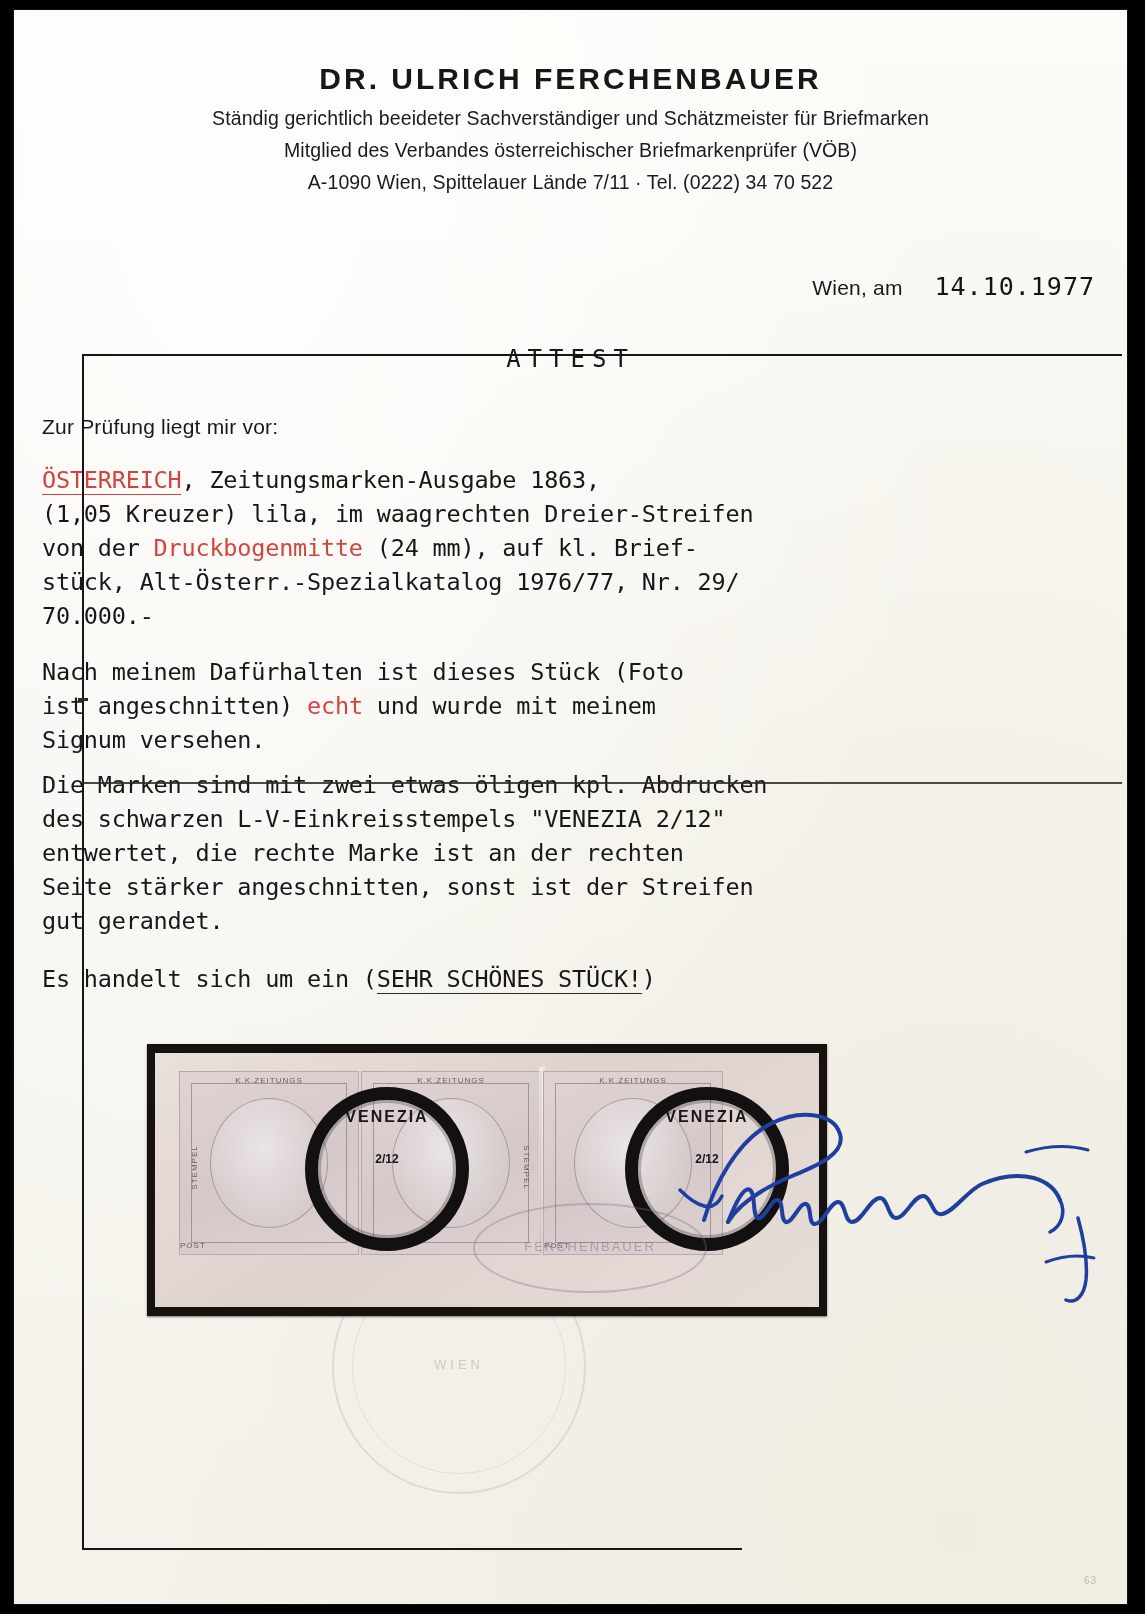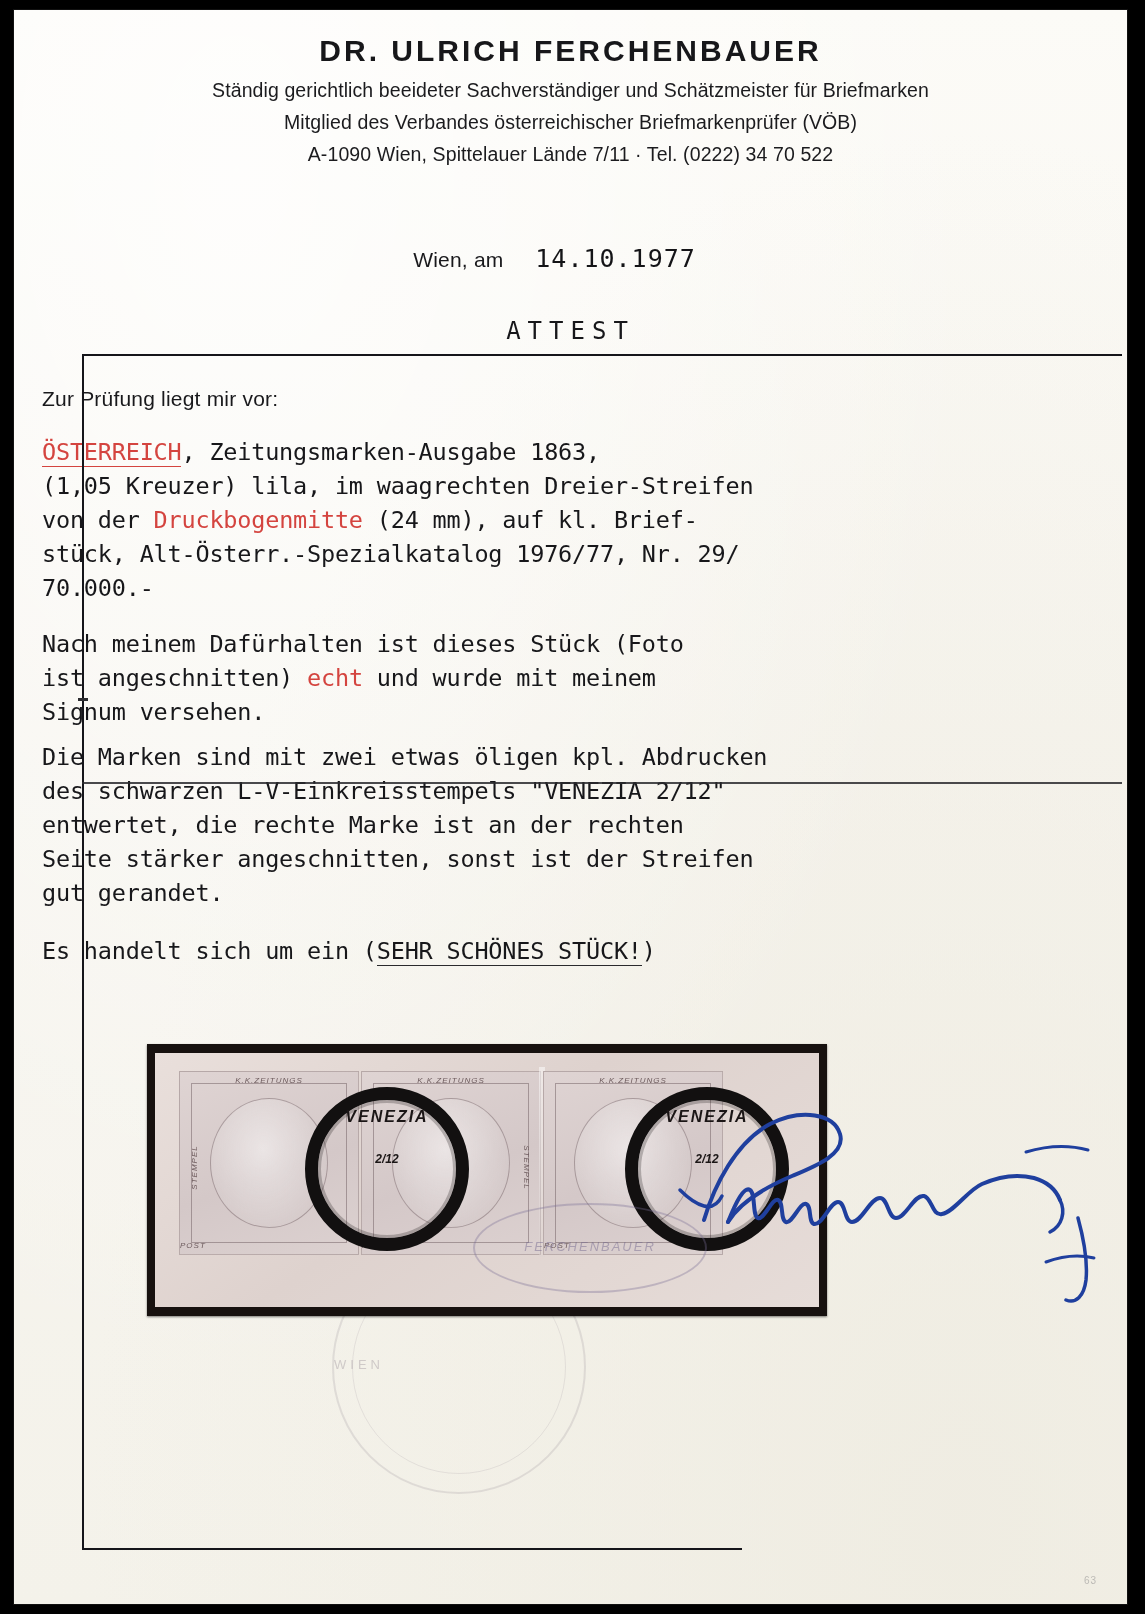--- a/index.html
+++ b/index.html
@@ -15,33 +15,33 @@
     content:"";position:absolute;inset:0;
     background:
       radial-gradient(ellipse at 20% 10%, rgba(255,255,255,.7), rgba(246,244,236,0) 60%),
       radial-gradient(ellipse at 85% 95%, rgba(238,235,224,.8), rgba(246,244,236,0) 65%),
       linear-gradient(180deg,#fcfbf7 0%,#f7f5ef 45%,#f4f2ea 100%);
     pointer-events:none;
   }
   .content{position:relative;z-index:2;}
 
   
-  .hdr{text-align:center;padding-top:24px;}
+  .hdr{text-align:center;padding-top:52px;}
   .hdr-name{
     font-size:30px;font-weight:bold;letter-spacing:3px;color:#17171a;
   }
   .hdr-l1,.hdr-l2,.hdr-l3{
     font-size:19.5px;color:#1b1b1e;margin-top:11px;letter-spacing:.1px;
   }
   .hdr-l2{margin-top:9px;}
   .hdr-l3{margin-top:9px;}
 
   
   .dateline{
-    margin-top:78px;text-align:center;padding-right:32px;
+    margin-top:78px;text-align:right;padding-right:32px;
     font-size:21px;color:#19191c;
   }
   .dateline .dlabel{letter-spacing:.2px;}
   .dateline .dval{
     font-family:"DejaVu Sans Mono","Liberation Mono",monospace;
     font-size:25px;letter-spacing:1px;margin-left:26px;color:#141417;
   }
 
   
   .vrule{
@@ -80,21 +80,20 @@
   .para.p4{margin-top:24px;}
   .red{color:#d4443f;}
   .red-u{color:#d4443f;border-bottom:1.5px solid #d4443f;}
   .ul{border-bottom:1.5px solid #2a2a2d;}
 
   
   .photo-wrap{
     position:absolute;left:133px;top:1034px;width:648px;height:240px;
     background:#17110f;padding:16px;z-index:5;
     box-shadow:0 1px 2px rgba(0,0,0,.5);
-    font-style:italic;
   }
   .photo-inner{
     position:absolute;left:8px;top:9px;right:8px;bottom:9px;
     background:linear-gradient(145deg,#e9dfdb 0%,#ded2ce 45%,#e6dcd8 100%);
     overflow:hidden;
   }
   .stamp{
     position:absolute;top:18px;width:178px;height:182px;
     background:linear-gradient(160deg,#dfd4d3 0%,#d4c8c8 55%,#dcd1d0 100%);
     border:1px solid rgba(120,100,100,.35);
@@ -154,21 +153,21 @@
   .dryseal{
     position:absolute;left:318px;top:1230px;width:250px;height:250px;
     border:2px solid rgba(150,140,150,.22);border-radius:50%;
     z-index:4;
   }
   .dryseal:after{
     content:"";position:absolute;left:18px;top:18px;right:18px;bottom:18px;
     border:1px solid rgba(150,140,150,.18);border-radius:50%;
   }
   .dryseal .sealtxt{
-    position:absolute;left:0;top:46%;width:100%;
+    position:absolute;left:0;top:46%;width:100%;text-align:center;
     font-size:13px;letter-spacing:4px;color:rgba(140,130,140,.35);
   }
   .corner-note{
     position:absolute;right:30px;bottom:18px;font-size:10px;color:rgba(90,90,95,.35);
     letter-spacing:1px;z-index:4;
   }
 </style>
 </head>
 <body>
 

